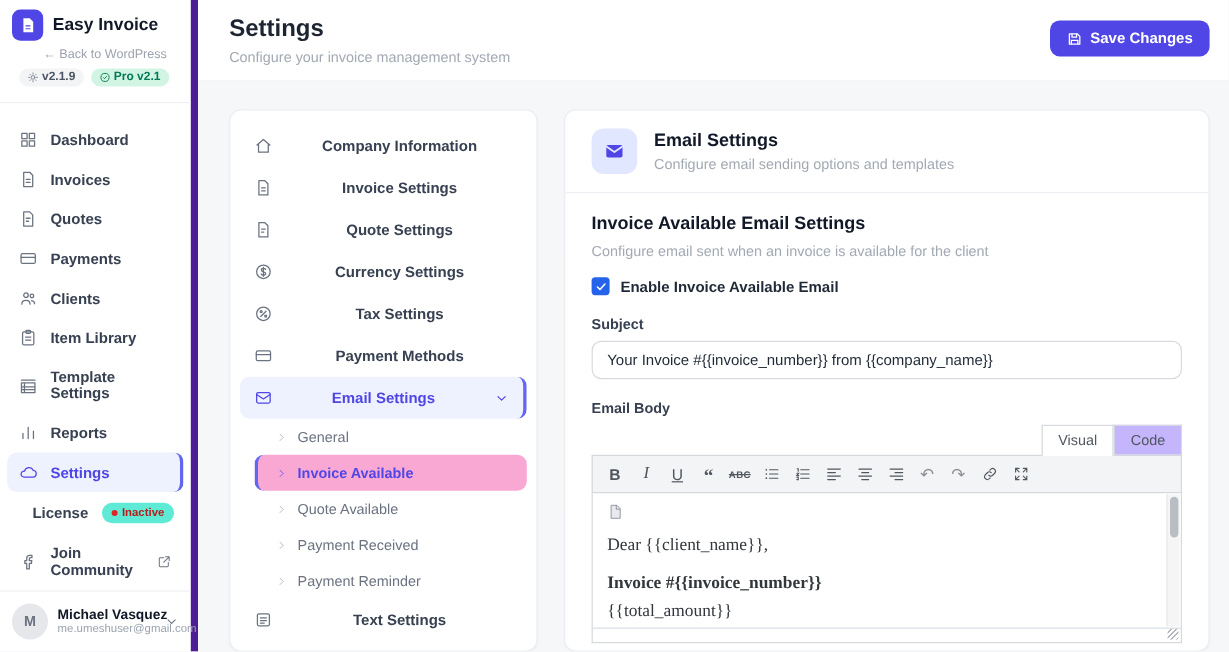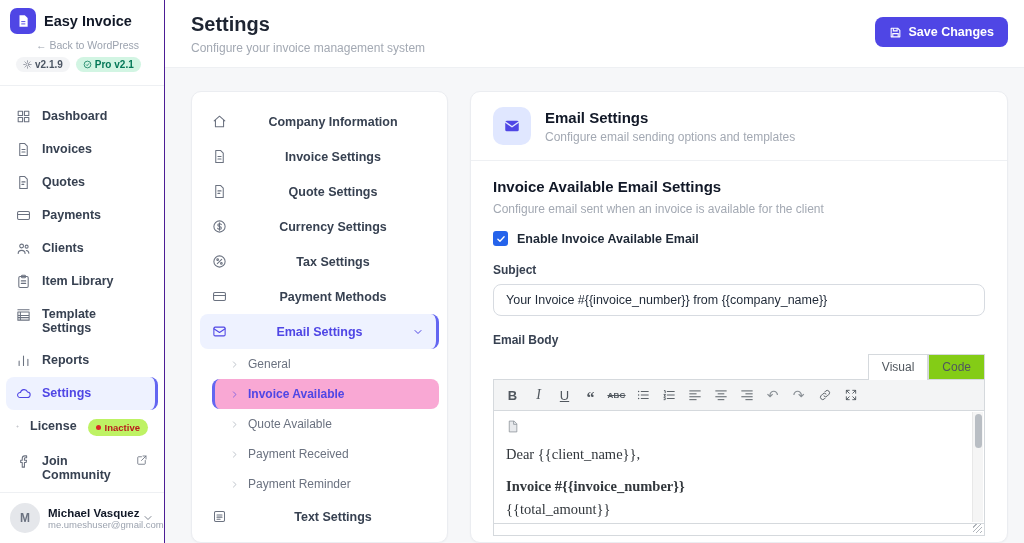--- a/index.html
+++ b/index.html
@@ -5,36 +5,36 @@
   * { margin:0; padding:0; box-sizing:border-box; }
   html,body { width:1024px; height:543px; overflow:hidden; }
   body {
     font-family:"Liberation Sans","DejaVu Sans",sans-serif;
     background:#f6f7f9; color:#1f2937; display:flex; font-size:13px;
   }
   svg { display:block; }
   .ic { stroke:#6b7280; fill:none; stroke-width:1.7; stroke-linecap:round; stroke-linejoin:round; }
 
   
-  .sidebar { width:165px; flex:none; background:#fff; border-right:1px solid #4c1d95; display:flex; flex-direction:column; }
+  .sidebar { width:165px; flex:none; background:#fff; border-right:6px solid #4c1d95; display:flex; flex-direction:column; }
   .brand { padding:8px 10px 6px; }
   .brand-row { display:flex; align-items:center; gap:8px; }
   .brand-logo { width:26px; height:26px; border-radius:7px; background:#4f46e5; display:grid; place-items:center; flex:none; }
   .brand-name { font-size:14.5px; font-weight:700; color:#111827; }
   .back-link { display:block; font-size:10.5px; color:#9ca3af; margin:5px 0 6px 26px; text-decoration:none; }
   .badges { display:flex; gap:6px; margin-left:6px; }
   .badge { display:inline-flex; align-items:center; gap:3px; font-size:10px; font-weight:600; padding:2px 7px; border-radius:9px; }
   .badge.gray { background:#f3f4f6; color:#4b5563; }
   .badge.green { background:#d2f5e3; color:#047857; }
   .side-nav { border-top:1px solid #eef0f3; margin-top:7px; padding:14px 6px 0; flex:1; }
-  .side-item { display:flex; gap:11px; padding:9px 10px; border-radius:8px; font-size:12.5px; font-weight:600; color:#374151; cursor:pointer; }
+  .side-item { display:flex; align-items:center; gap:11px; padding:9px 10px; border-radius:8px; font-size:12.5px; font-weight:600; color:#374151; cursor:pointer; }
   .side-item .lbl { flex:1; }
   .side-item.active { background:#eef2ff; color:#4f46e5; border-right:3px solid #6366f1; }
   .side-item.active .ic { stroke:#4f46e5; }
-  .pill-inactive { display:inline-flex; align-items:center; gap:4px; background:#bef264; color:#b91c1c; font-size:9.5px; font-weight:600; padding:3px 8px; border-radius:10px; }
+  .pill-inactive { display:inline-flex; align-items:center; gap:4px; background:#5eead4; color:#b91c1c; font-size:9.5px; font-weight:600; padding:3px 8px; border-radius:10px; }
   .pill-inactive .dot { width:5px; height:5px; border-radius:50%; background:#dc2626; }
   .user-box { border-top:1px solid #eef0f3; padding:10px 10px; display:flex; align-items:center; gap:8px; cursor:pointer; }
   .avatar { width:30px; height:30px; border-radius:50%; background:#e5e7eb; color:#6b7280; font-size:12px; font-weight:700; display:grid; place-items:center; flex:none; }
   .user-name { font-size:11.5px; font-weight:700; color:#111827; white-space:nowrap; }
   .user-email { font-size:9.5px; color:#9ca3af; white-space:nowrap; }
 
   
   .main { flex:1; display:flex; flex-direction:column; min-width:0; }
   .topbar { background:#fff; padding:13px 16px 12px 26px; display:flex; justify-content:space-between; align-items:flex-start; border-bottom:1px solid #eef0f3; }
   .page-title { font-size:20px; font-weight:800; color:#1e2532; }
@@ -66,21 +66,21 @@
   .sec-sub { font-size:12px; color:#a3a9b3; margin:7px 0 15px; }
   .check-row { display:flex; align-items:center; gap:9px; margin-bottom:17px; cursor:pointer; }
   .checkbox { width:15px; height:15px; border-radius:3px; background:#2563eb; display:grid; place-items:center; flex:none; }
   .check-label { font-size:12.5px; font-weight:600; color:#1f2937; }
   .field-label { font-size:12px; font-weight:600; color:#374151; margin-bottom:7px; }
   .text-input { width:100%; height:32px; border:1px solid #d7dbe1; border-radius:8px; padding:0 12px; font-size:12.5px; color:#1f2937; background:#fff; font-family:inherit; }
   .subject-wrap { margin-bottom:17px; }
 
   
   .editor-tabs { display:flex; justify-content:flex-end; }
-  .ed-tab { font-size:12px; color:#50575e; padding:5px 13px; border:1px solid #d5d9dd; border-bottom:none; background:#84cc16; cursor:pointer; }
+  .ed-tab { font-size:12px; color:#50575e; padding:5px 13px; border:1px solid #d5d9dd; border-bottom:none; background:#c4b5fd; cursor:pointer; }
   .ed-tab.active { background:#fff; position:relative; z-index:2; margin-bottom:-1px; padding-bottom:6px; }
   .ed-toolbar { border:1px solid #d5d9dd; background:#f3f4f5; display:flex; align-items:center; padding:3px 6px; gap:1px; position:relative; z-index:1; }
   .tb-btn { min-width:25px; height:24px; display:grid; place-items:center; border-radius:3px; color:#50575e; cursor:pointer; font-size:13px; padding:0 3px; }
   .tb-btn .ict { stroke:#50575e; stroke-width:1.6; fill:none; stroke-linecap:round; }
   .tb-bold { font-weight:800; }
   .tb-italic { font-style:italic; font-family:"Liberation Serif",serif; font-size:14px; }
   .tb-under { text-decoration:underline; }
   .tb-quote { font-family:"Liberation Serif",serif; font-weight:800; font-size:16px; line-height:8px; padding-top:6px; }
   .tb-strike { font-size:8px; font-weight:600; text-decoration:line-through; letter-spacing:.3px; }
   .tb-arrow { font-size:14px; color:#8a9096; }

